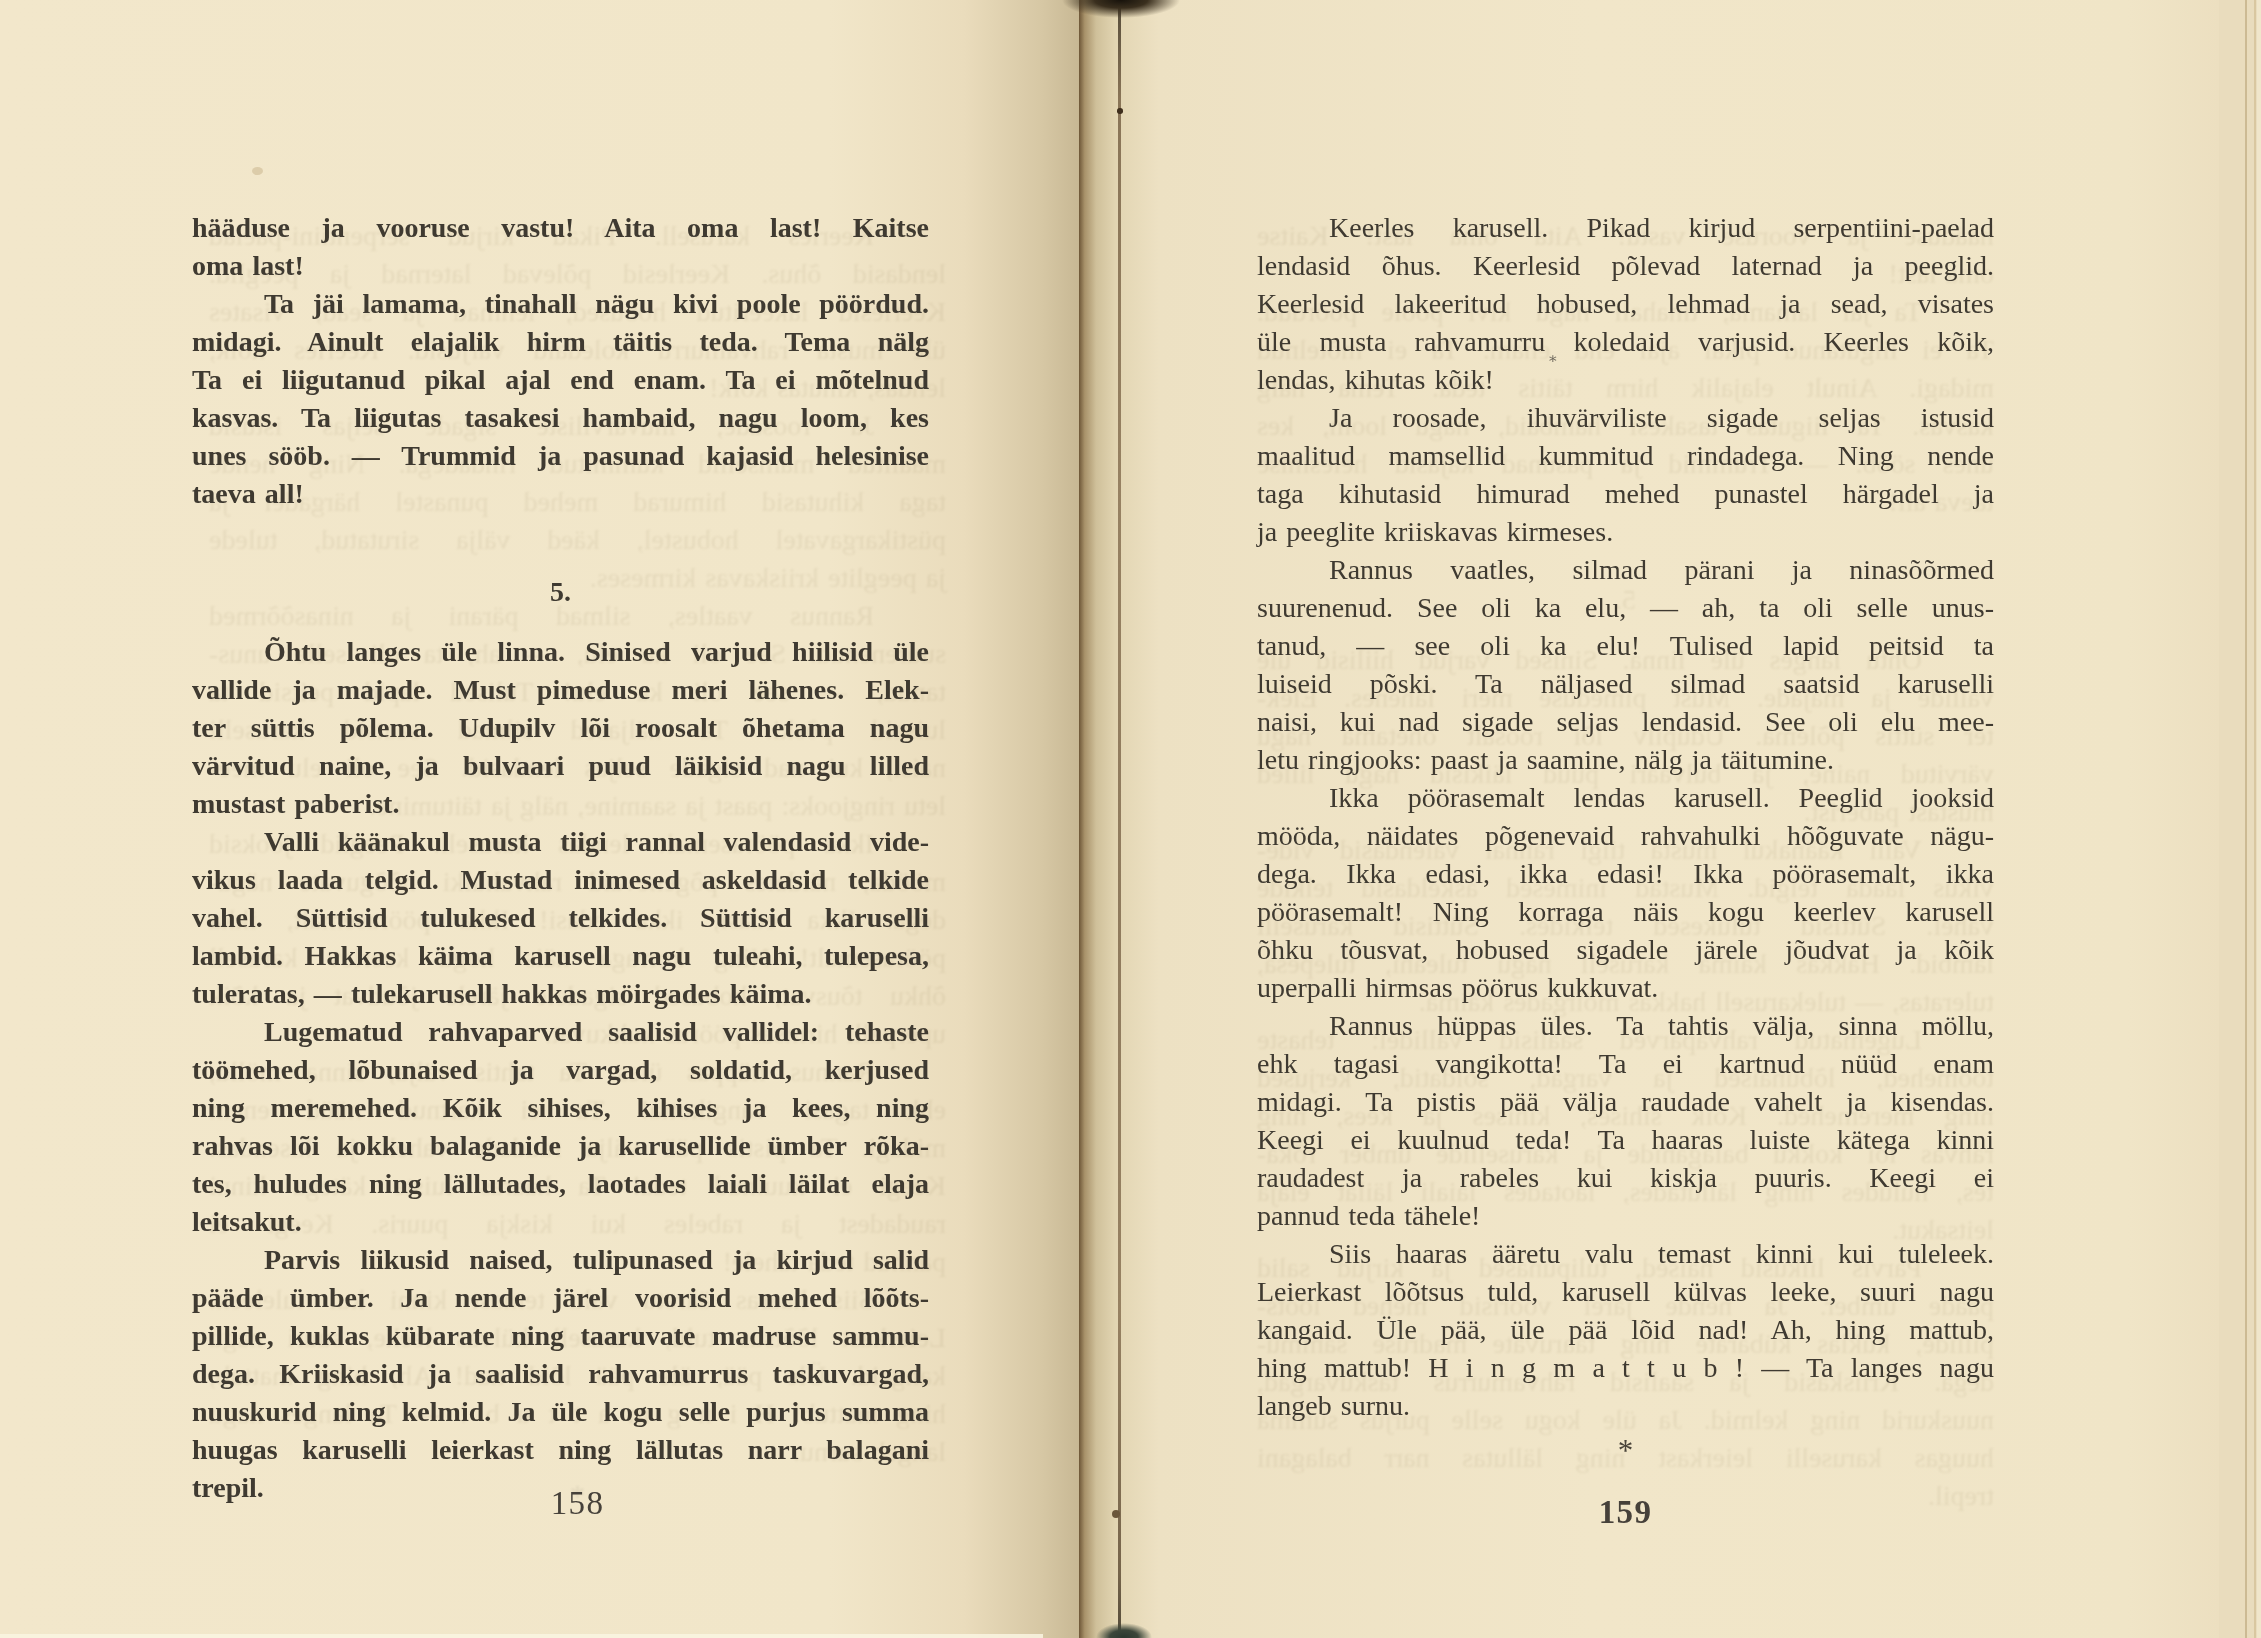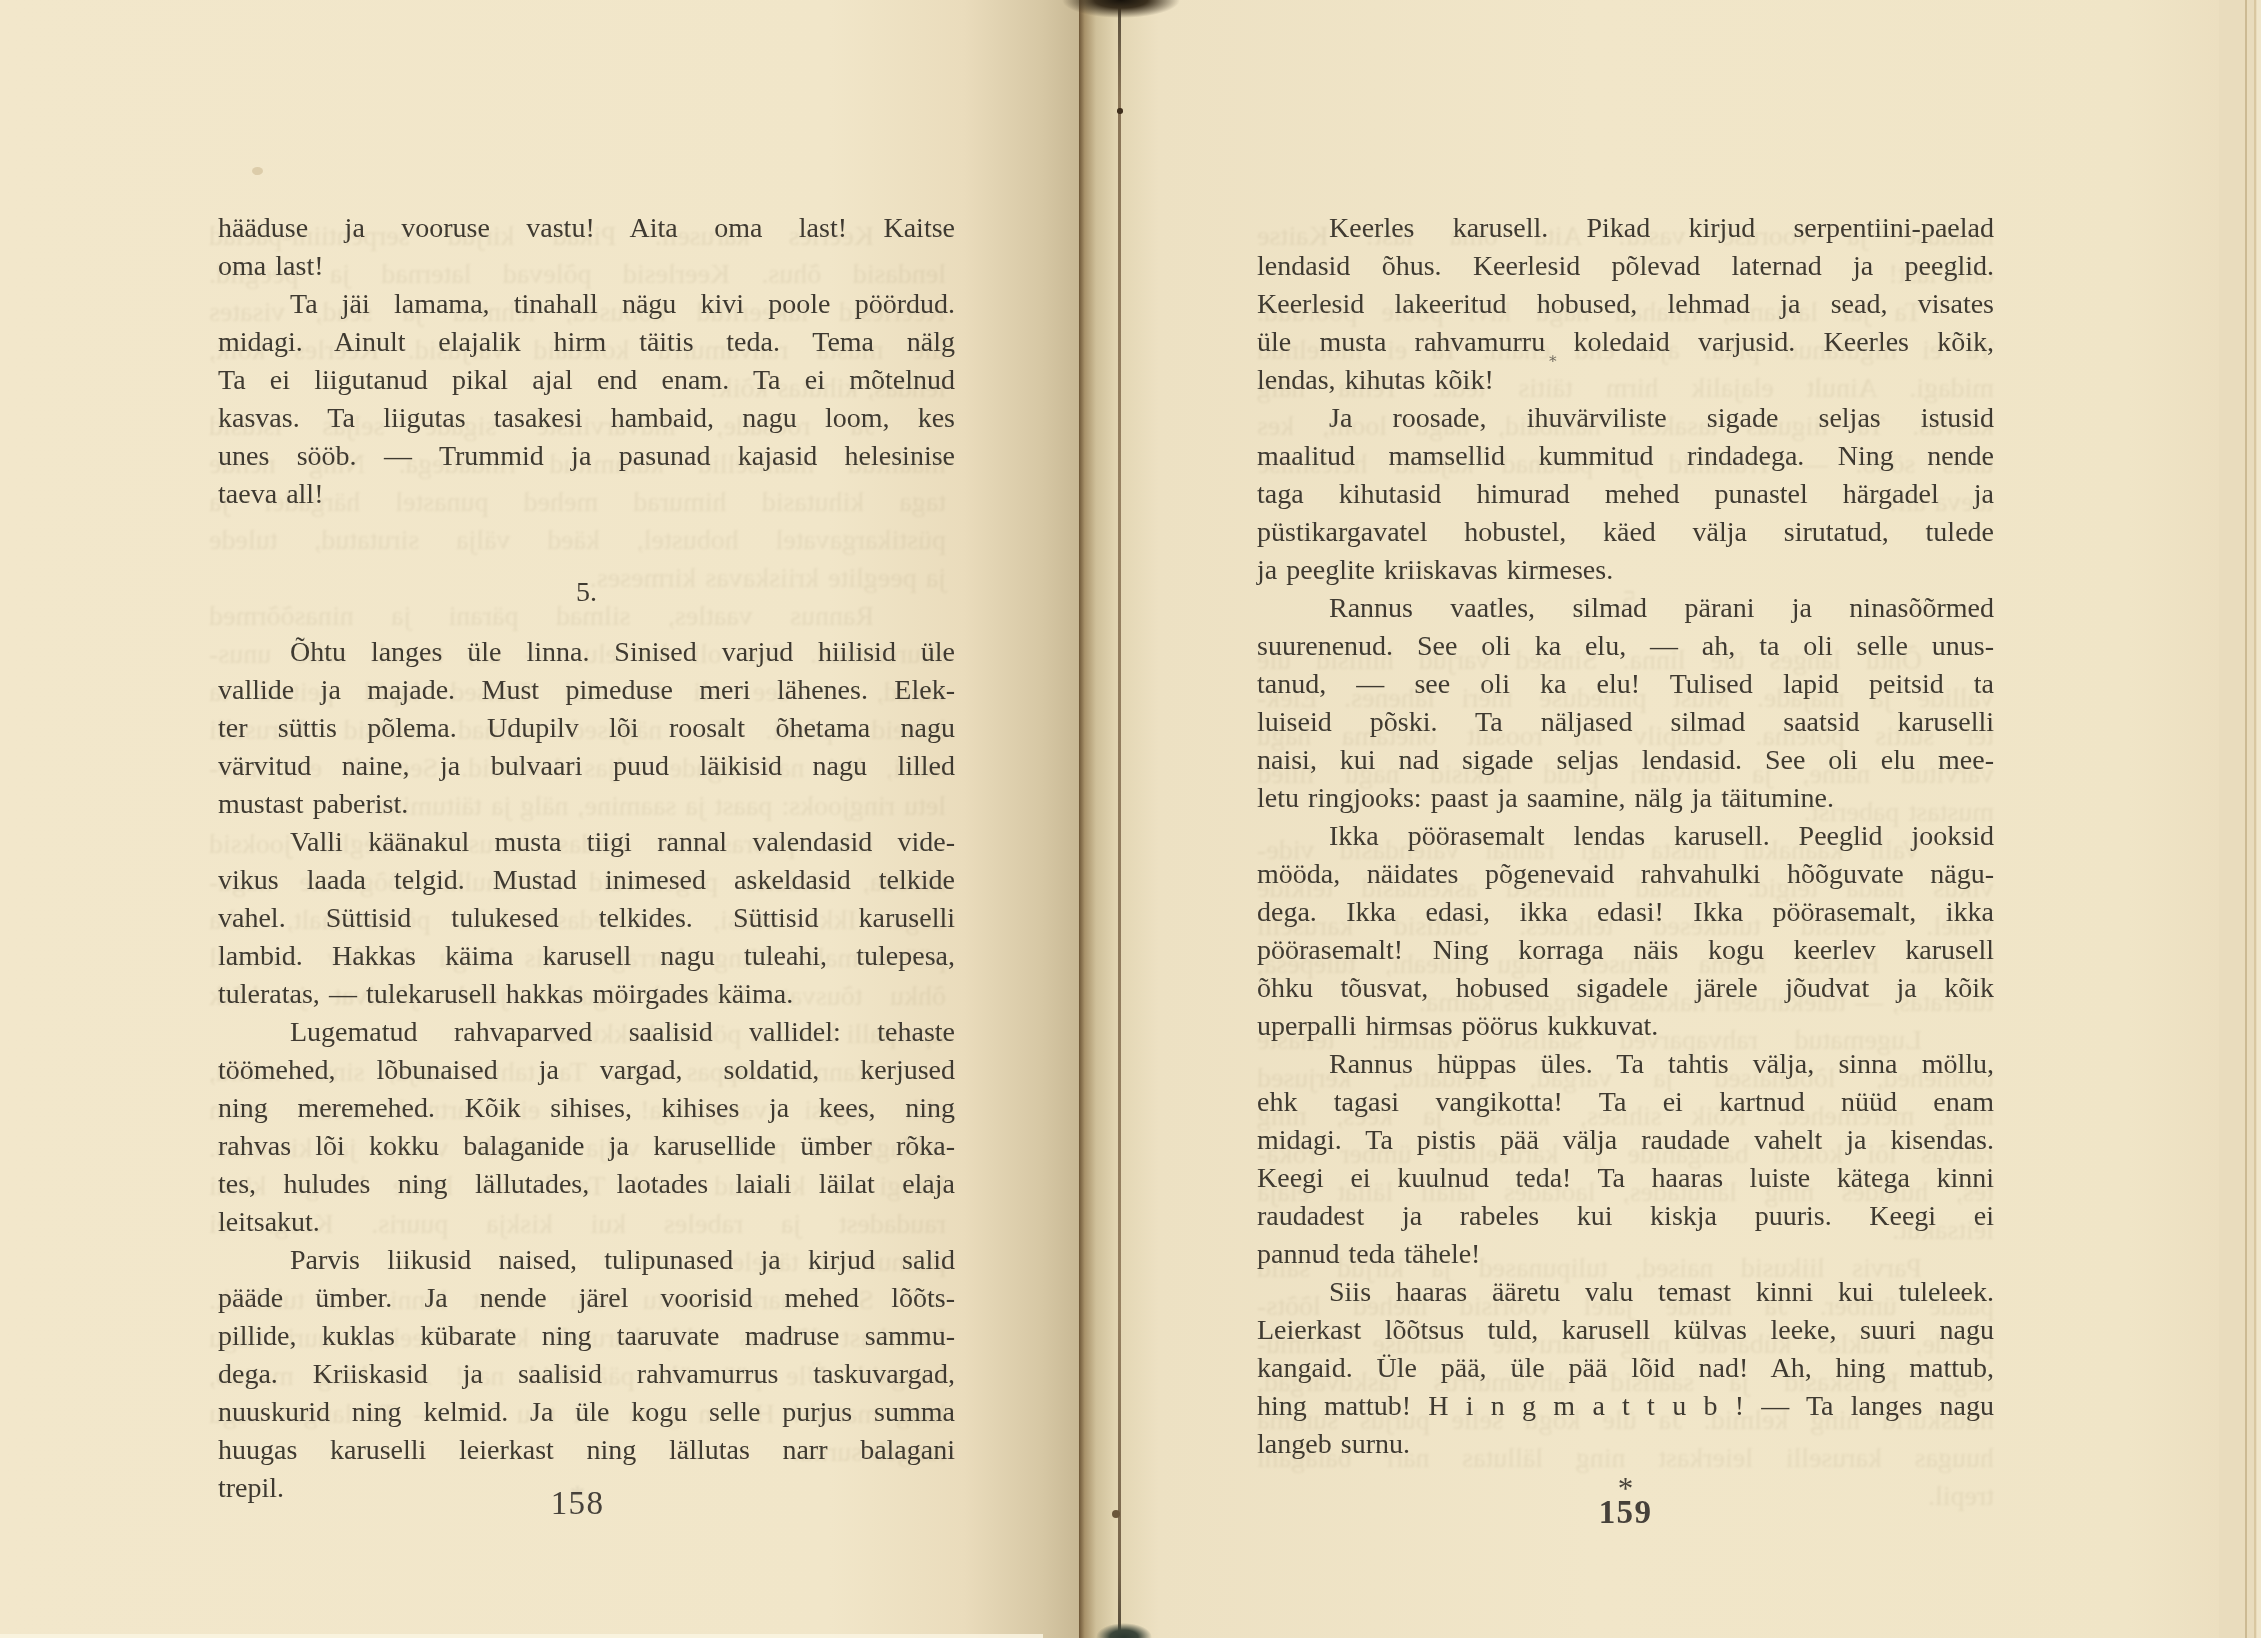--- a/index.html
+++ b/index.html
@@ -42,21 +42,21 @@
   .speck{position:absolute;border-radius:50%;}
   .speck-a{left:1117px;top:108px;width:5.6px;height:5.6px;background:#3f2f1d;}
   .speck-b{left:1112px;top:1510px;width:8.3px;height:8.3px;background:#6a563a;}
   .speck-c{left:252px;top:167px;width:11px;height:8.3px;background:rgba(165,135,85,.28);}
   .ink-mark{position:absolute;left:1549px;top:348px;font-size:15.3px;color:#57524a;opacity:.85;}
   
   .text-col{
     position:absolute;top:209px;width:737px;
     font-size:28px;line-height:38px;word-spacing:2.1px;
   }
-  .page-left .text-col{left:218px;}
+  .page-left .text-col{left:192px;font-weight:bold;}
   .page-right .text-col{left:178px;} 
   .line{text-align:justify;text-align-last:justify;}
   .line.last{text-align-last:left;}
   .line.indent{padding-left:72px;}
   .block.heading{margin-top:60px;margin-bottom:22px;}
   .block.heading .line{text-align:center;text-align-last:center;}
   .block.separator{margin-top:7px;}
   .block.separator .line{text-align:center;text-align-last:center;font-size:31px;color:#4a443a;}
   
   .ghost{
@@ -236,21 +236,20 @@
           <div class="line indent">Keerles karusell. Pikad kirjud serpentiini-paelad</div>
           <div class="line">lendasid õhus. Keerlesid põlevad laternad ja peeglid.</div>
           <div class="line">Keerlesid lakeeritud hobused, lehmad ja sead, visates</div>
           <div class="line">üle musta rahvamurru koledaid varjusid. Keerles kõik,</div>
           <div class="line last">lendas, kihutas kõik!</div>
         </div>
         <div class="block para">
           <div class="line indent">Ja roosade, ihuvärviliste sigade seljas istusid</div>
           <div class="line">maalitud mamsellid kummitud rindadega. Ning nende</div>
           <div class="line">taga kihutasid himurad mehed punastel härgadel ja</div>
-          <div class="line">püstikargavatel hobustel, käed välja sirutatud, tulede</div>
           <div class="line last">ja peeglite kriiskavas kirmeses.</div>
         </div>
         <div class="block para">
           <div class="line indent">Rannus vaatles, silmad pärani ja ninasõõrmed</div>
           <div class="line">suurenenud. See oli ka elu, — ah, ta oli selle unus-</div>
           <div class="line">tanud, — see oli ka elu! Tulised lapid peitsid ta</div>
           <div class="line">luiseid põski. Ta näljased silmad saatsid karuselli</div>
           <div class="line">naisi, kui nad sigade seljas lendasid. See oli elu mee-</div>
           <div class="line last">letu ringjooks: paast ja saamine, nälg ja täitumine.</div>
         </div>

